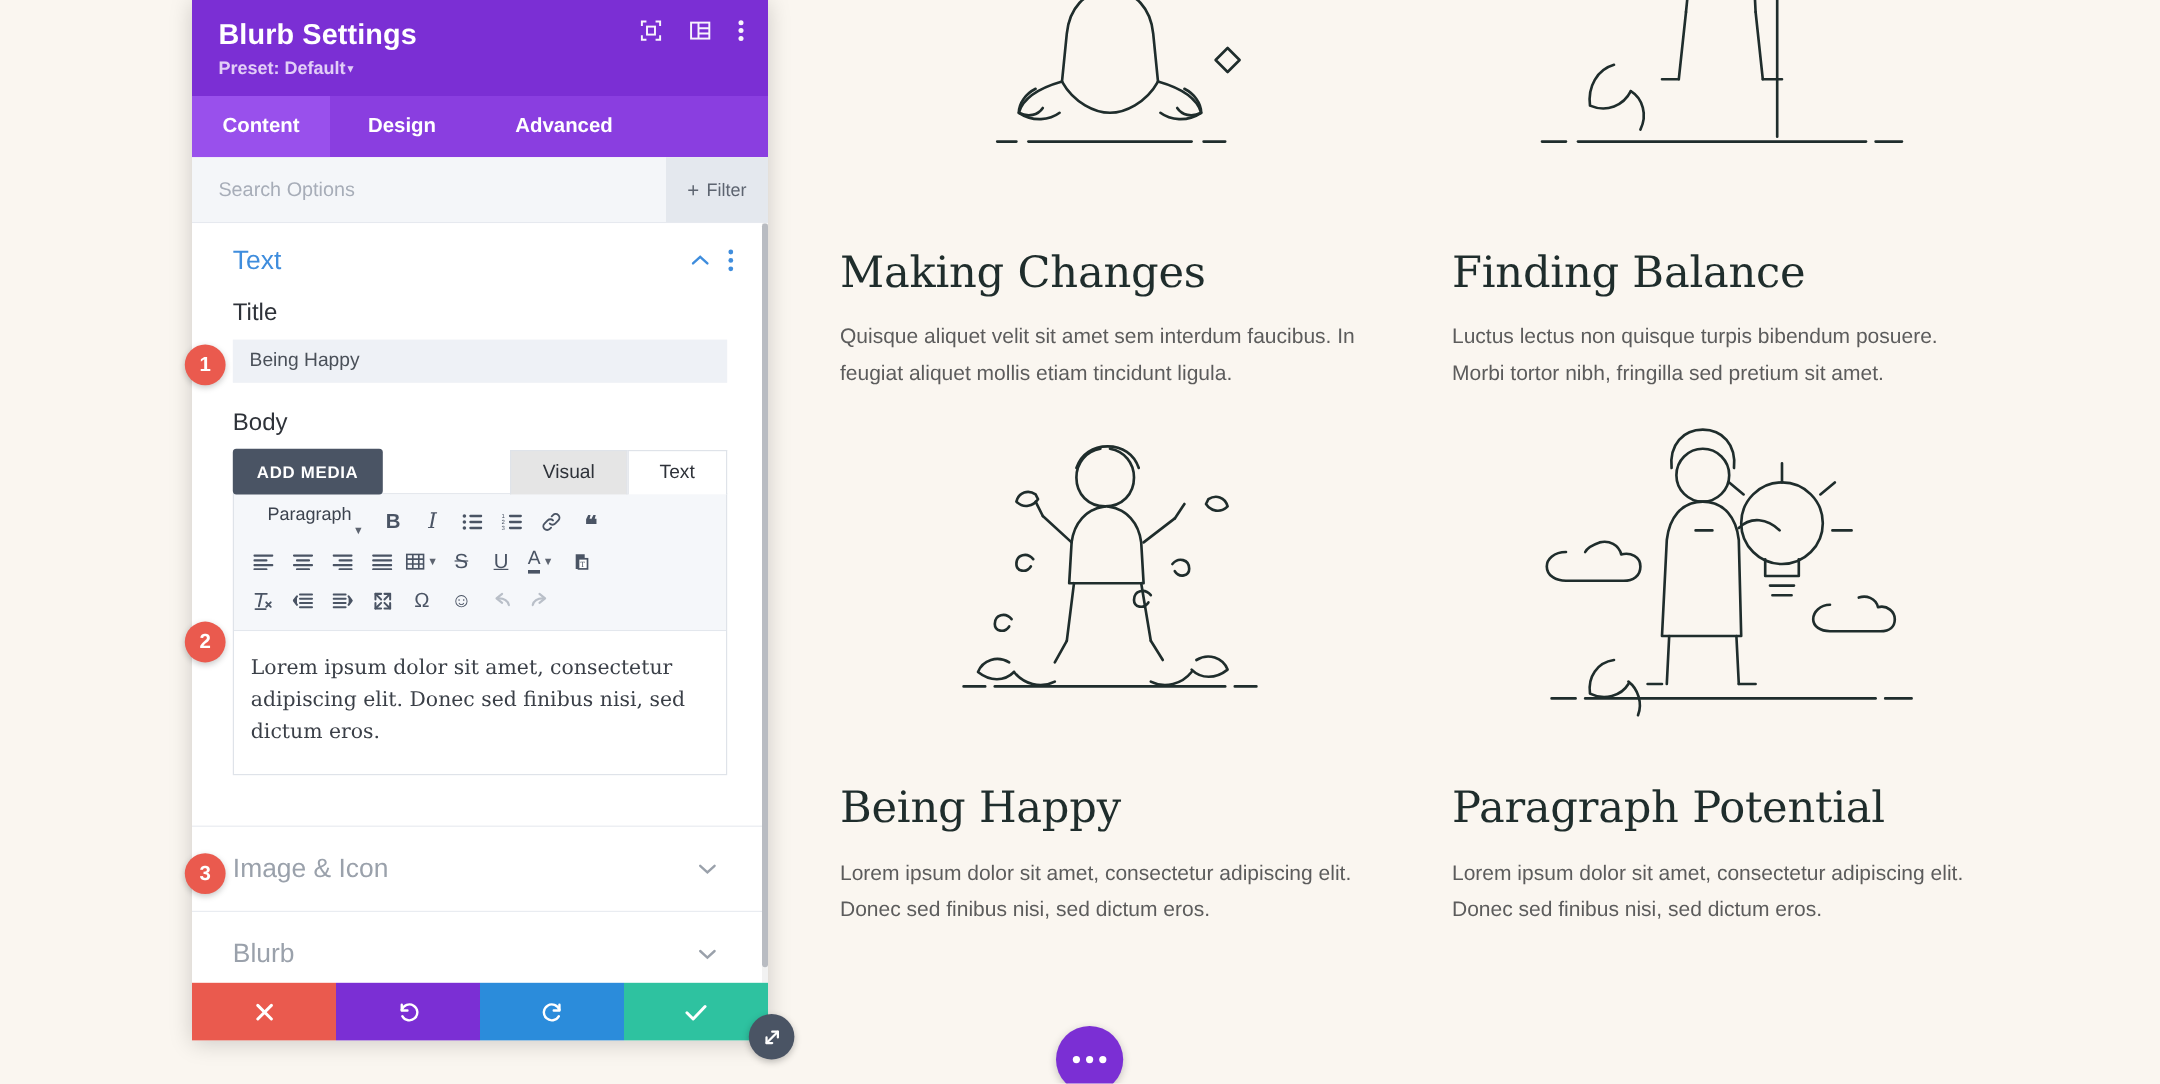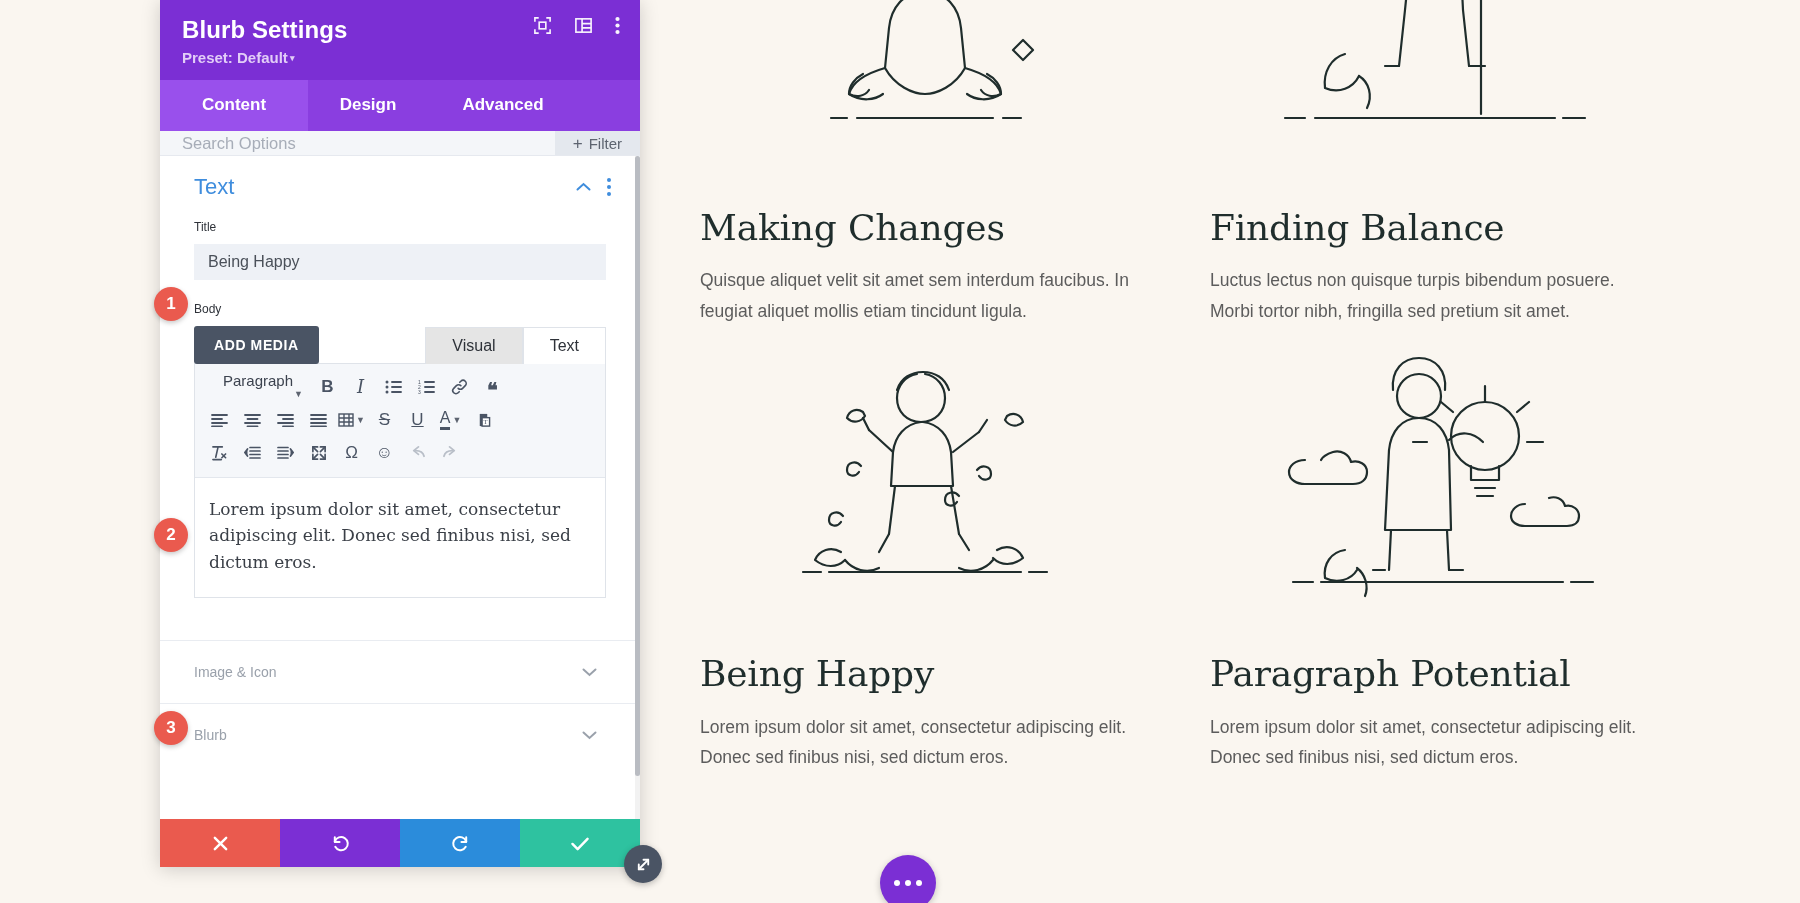--- a/index.html
+++ b/index.html
@@ -100,28 +100,28 @@
 
   .tabs {
     background: #8a3ee0;
     display: flex; flex: 0 0 auto;
   }
   .tab {
     padding: 15px 0 16px 0;
     color: #fff; font-size: 17px; font-weight: bold;
     text-align: center; cursor: pointer;
   }
-  .tab.t1 { width: 148px; background: #9950ec; }
+  .tab.t1 { width: 115px; background: #9950ec; }
   .tab.t2 { width: 120px; }
   .tab.t3 { width: 150px; }
 
   .searchbar {
     flex: 0 0 auto;
     background: #f4f6f9;
-    height: 25px;
+    height: 55px;
     display: flex; align-items: stretch;
     border-bottom: 1px solid #e6e9ef;
   }
   .search-input {
     flex: 1;
     border: none; outline: none; background: transparent;
     padding: 0 22px;
     font-size: 16.5px; color: #5d6470;
     font-family: "Liberation Sans", sans-serif;
   }
@@ -159,21 +159,21 @@
   .chev {
     width: 18px; height: 18px; margin-right: 14px;
     display: flex; align-items: center; justify-content: center;
     cursor: pointer;
   }
   .kebab { width: 6px; cursor: pointer; display: flex; flex-direction: column; gap: 3px; align-items: center; }
   .kebab i { width: 4px; height: 4px; background: #3f8ddd; border-radius: 50%; display: block; }
 
   .field { padding: 0 34px; }
   .field-label {
-    font-size: 12px; color: #2e3239; margin-bottom: 10px; margin-top: 4px;
+    font-size: 20px; color: #2e3239; margin-bottom: 10px; margin-top: 4px;
   }
   .text-input {
     width: 100%; height: 36px;
     background: #eef1f6; border: none; outline: none;
     padding: 0 14px;
     font-size: 16px; color: #4a5059;
     font-family: "Liberation Sans", sans-serif;
   }
 
   .badge {
@@ -233,21 +233,21 @@
     font-family: "DejaVu Serif", serif;
     font-size: 17px; line-height: 1.55; color: #3a3f47;
   }
 
   .divider { height: 1px; background: #e9ecf1; margin: 0; }
   .sec-collapsed {
     display: flex; align-items: center;
     padding: 22px 28px 22px 34px;
     cursor: pointer;
   }
-  .sec-collapsed .stitle { flex: 1; font-size: 14px; color: #9aa1ab; }
+  .sec-collapsed .stitle { flex: 1; font-size: 22px; color: #9aa1ab; }
 
   
   .action-bar {
     flex: 0 0 auto;
     display: flex; height: 48px;
     position: relative;
   }
   .act {
     flex: 1; display: flex; align-items: center; justify-content: center;
     cursor: pointer; color: #fff;

